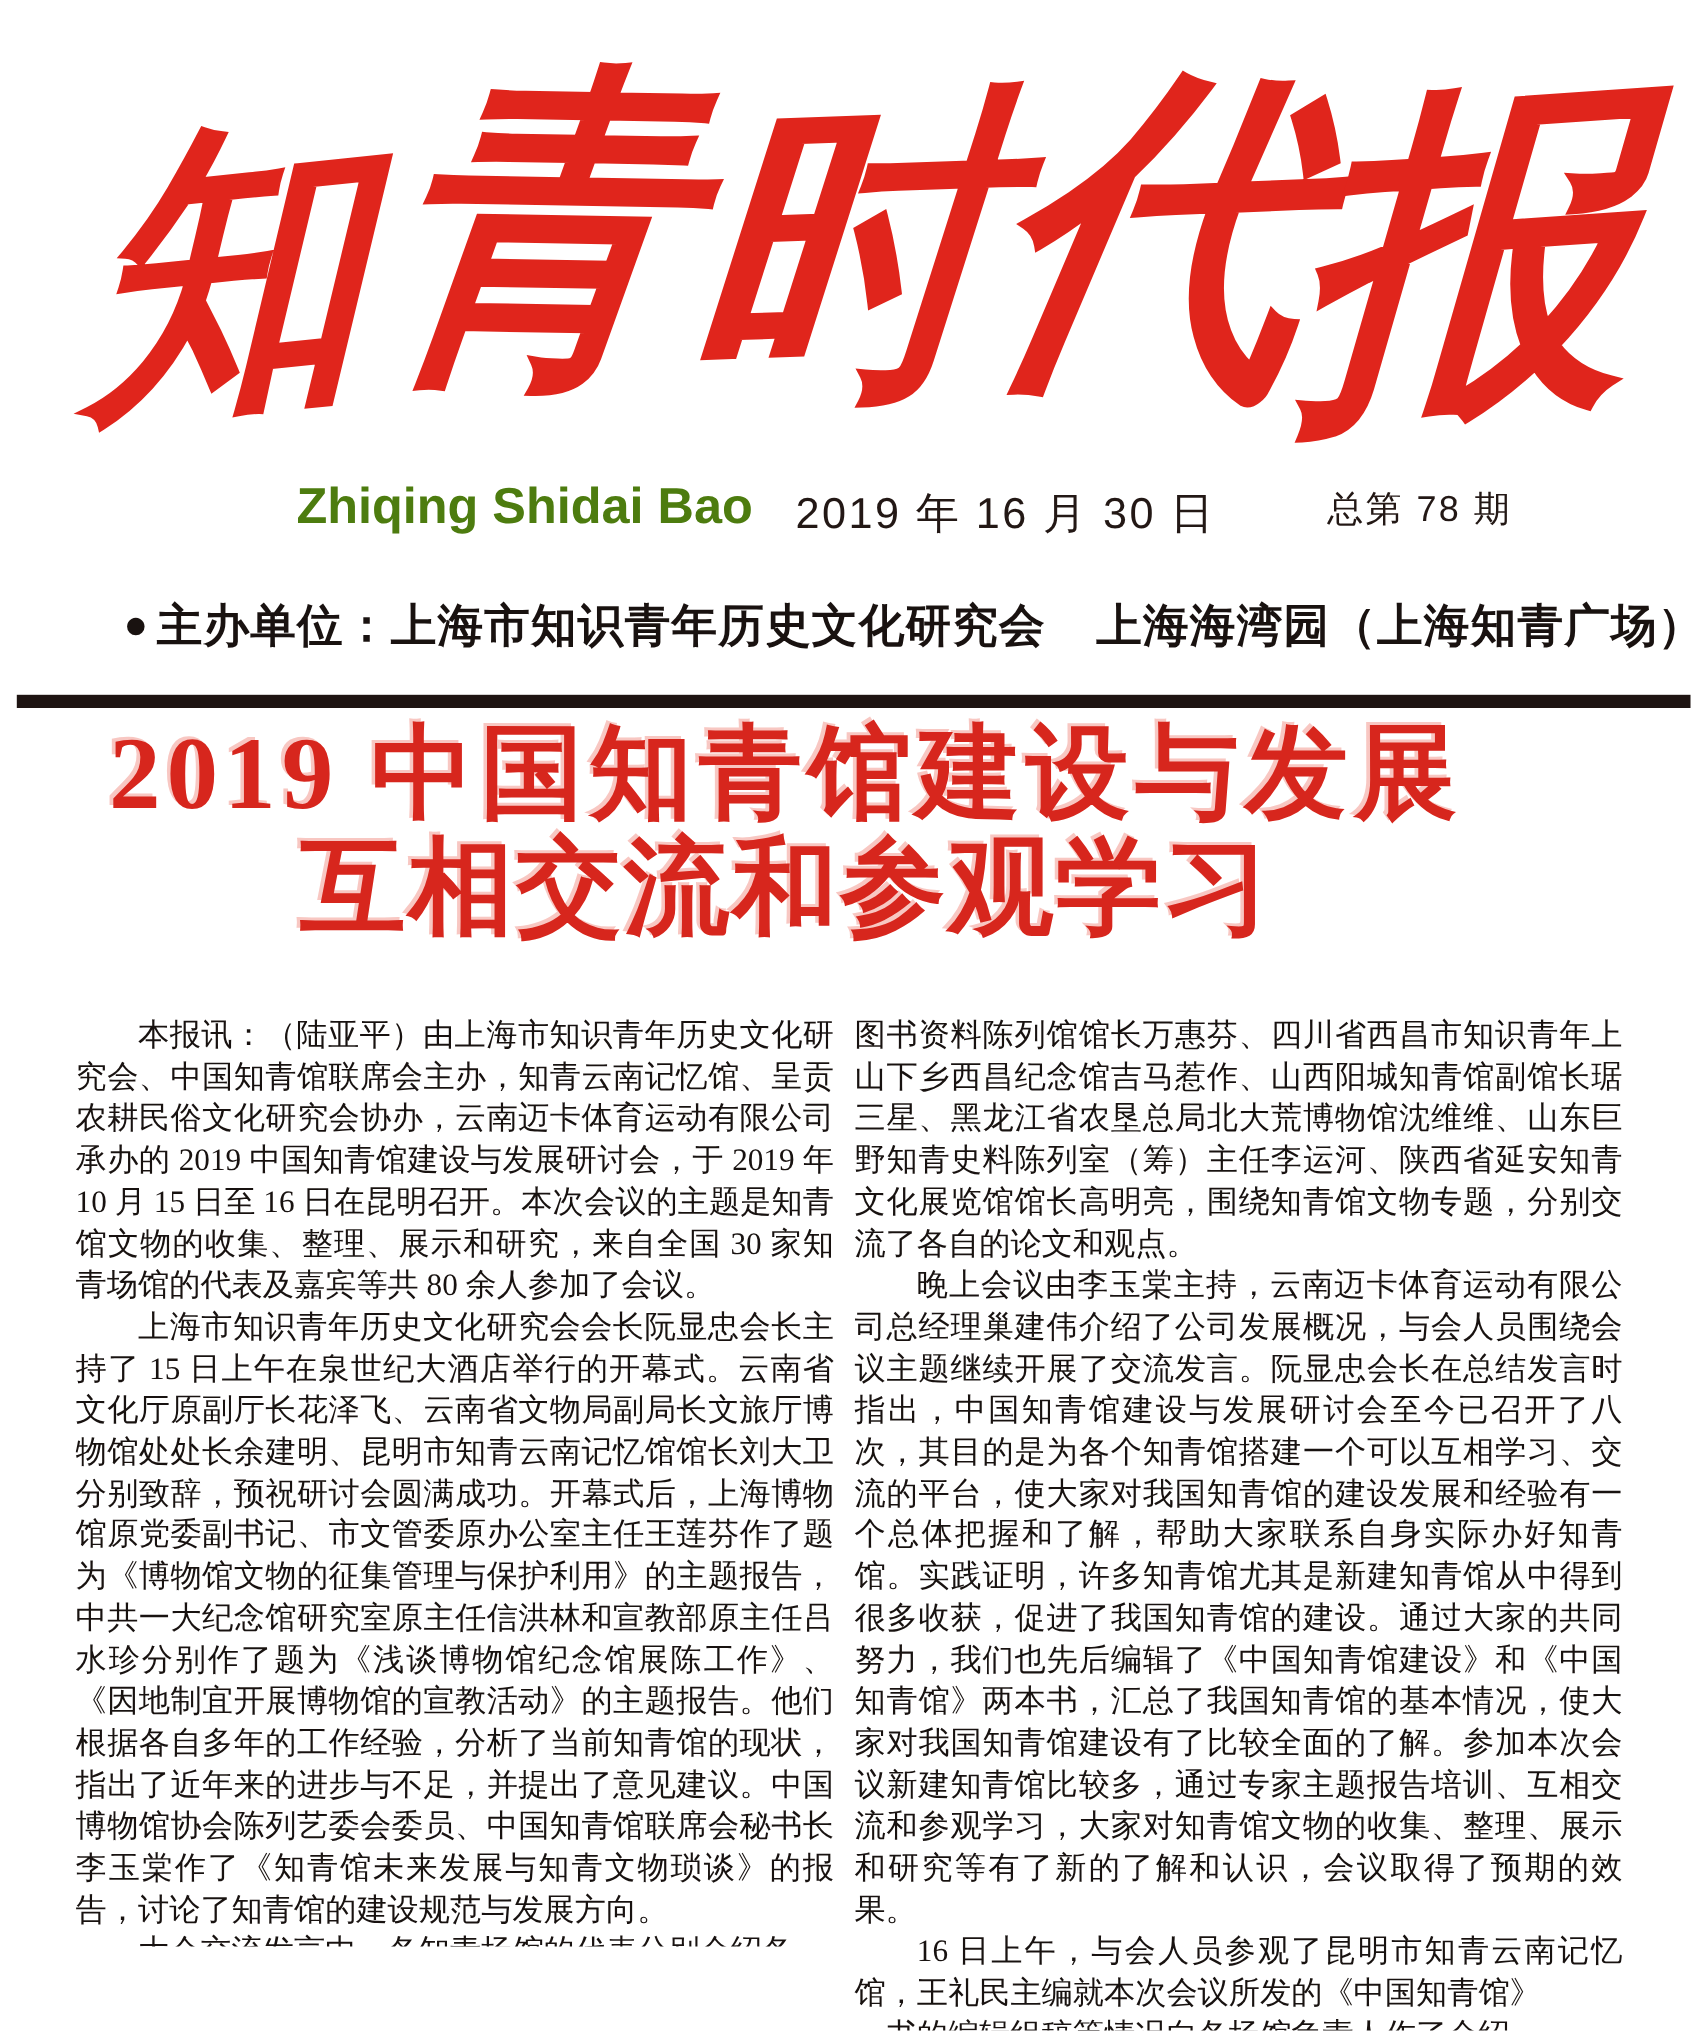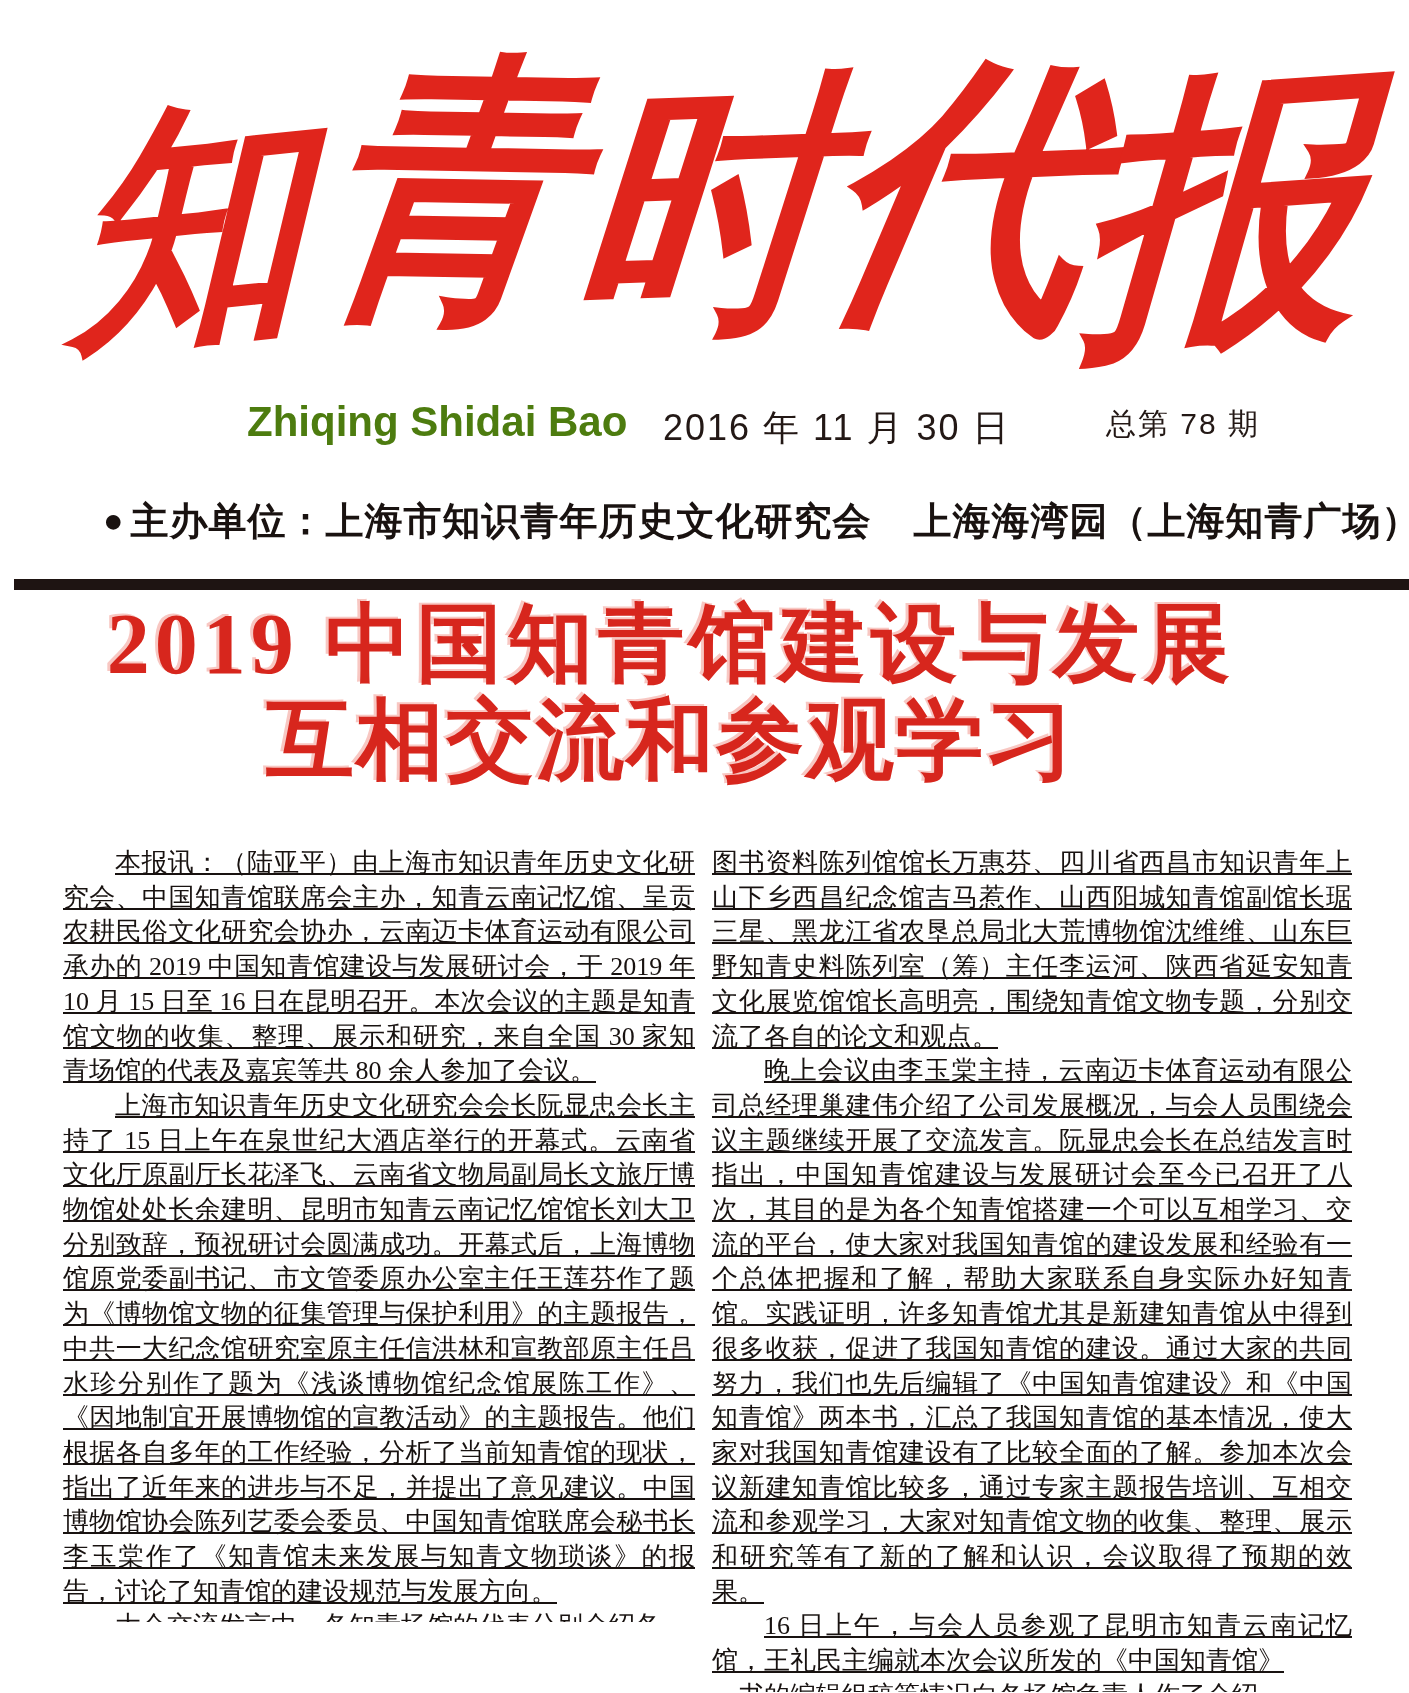--- a/index.html
+++ b/index.html
@@ -76,39 +76,38 @@
   }
 
   
   .headline{
     position:absolute;top:596px;left:0;width:1310px;
     text-align:center;color:var(--headline-red);
     font-family:"Liberation Serif","DejaVu Serif",serif;
     font-weight:900;
     text-shadow:-3px -2px 0 rgba(240,130,120,0.45);
     user-select:none;
-    margin-left:16px;
   }
   .headline-line-1{font-size:86px;line-height:96px;letter-spacing:5px;white-space:nowrap;}
   .headline-line-2{font-size:88px;line-height:98px;letter-spacing:2px;white-space:nowrap;}
 
   
   .article{
     position:absolute;top:846px;left:0;width:1409px;height:847px;
     overflow:hidden;
   }
   .col{
     position:absolute;top:0;height:847px;overflow:hidden;
     font-size:26px;line-height:34.7px;color:#181210;
     text-align:justify;
     font-family:"Liberation Serif","DejaVu Serif",serif;
   }
   .col-left{left:63px;width:632px;}
   .col-right{left:712px;width:640px;}
-  .col p{text-indent:2em;text-decoration:underline;}
+  .col p{text-indent:2em;}
   .col p.cont{text-indent:0;}
   .clipped-line{
     height:13px;overflow:hidden;line-height:34.7px;
     text-indent:2em;white-space:nowrap;
   }
   .clipped-line.cont{text-indent:0;}
 </style>
 </head>
 <body>
 
@@ -117,21 +116,21 @@
   <div class="masthead-title">
     <span class="mc0">知</span>
     <span class="mc1">青</span>
     <span class="mc2">时</span>
     <span class="mc3">代</span>
     <span class="mc4">报</span>
   </div>
 
   <div class="info-line">
     <span class="pinyin">Zhiqing Shidai Bao</span>
-    <span class="issue-date">2016 年 11 月 30 日</span>
+    <span class="issue-date">2019 年 16 月 30 日</span>
     <span class="issue-number">总第 78 期</span>
   </div>
 
   <div class="organizer-line">
     <span class="bullet">●</span><span>主办单位：</span><span>上海市知识青年历史文化研究会</span><span class="org-secondary">上海海湾园（上海知青广场）</span>
   </div>
 
   <div class="divider-rule"></div>
 
   <div class="headline">

